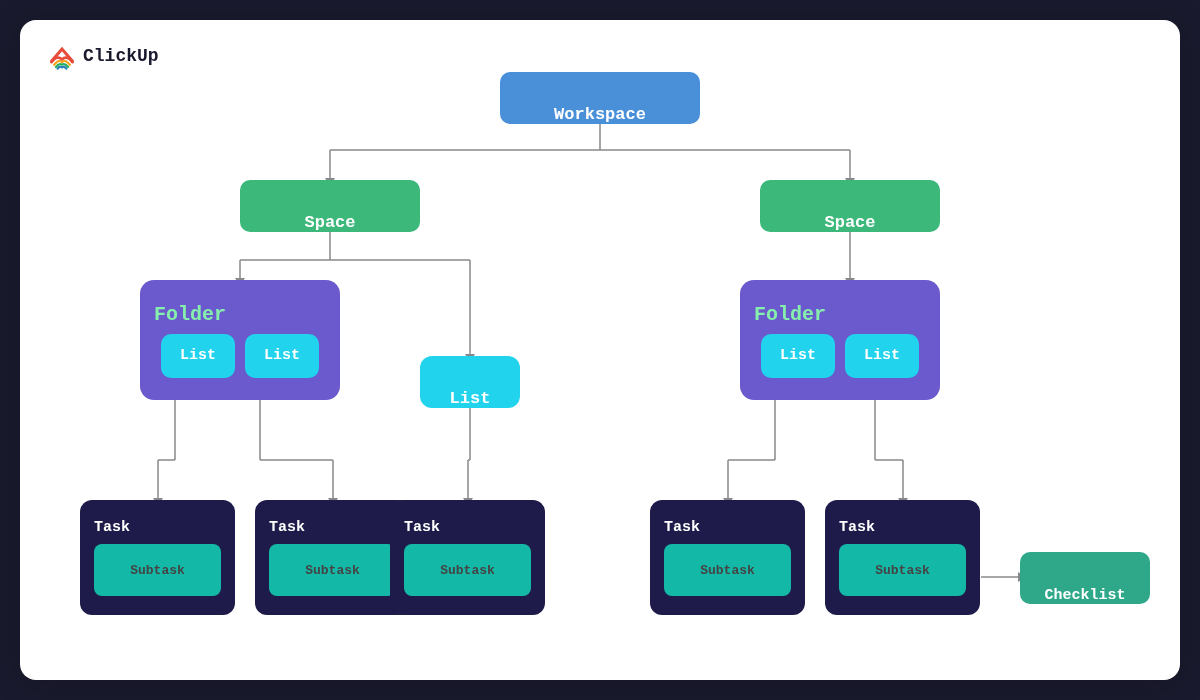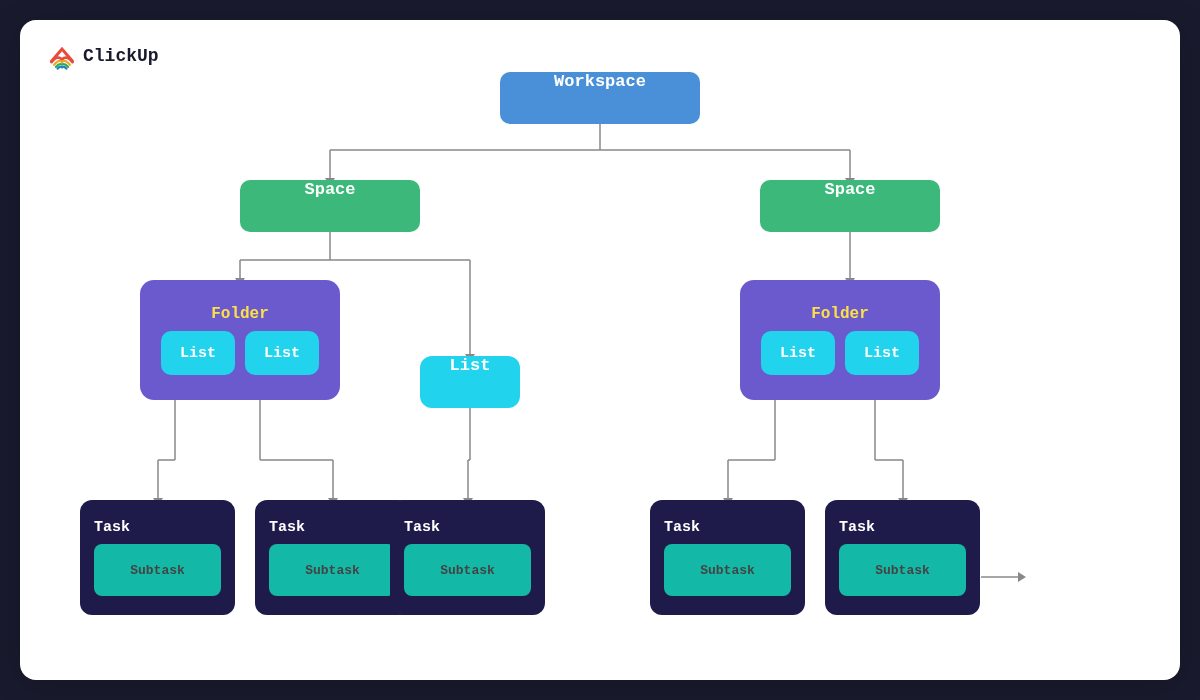--- a/index.html
+++ b/index.html
@@ -44,21 +44,21 @@
       width: 100%;
       height: 100%;
       pointer-events: none;
     }
 
     
     .node {
       position: absolute;
       border-radius: 10px;
       display: flex;
-      align-items: flex-start;
+      align-items: flex-end;
       justify-content: center;
       font-weight: 700;
       font-size: 17px;
       color: white;
       text-align: center;
     }
     .node-workspace {
       background: #4a90d9;
       width: 200px;
       height: 52px;
@@ -98,25 +98,25 @@
       height: 120px;
       left: 720px;
       top: 260px;
       flex-direction: column;
       align-items: flex-start;
       padding: 12px 14px;
       gap: 8px;
       border-radius: 14px;
     }
     .folder-label {
-      font-size: 16px;
-      font-weight: 700;
-      color: #fde047;
+      font-size: 20px;
+      font-weight: 700;
+      color: #86efac;
       width: 100%;
-      text-align: center;
+      text-align: left;
     }
     .folder-lists {
       display: flex;
       gap: 10px;
       justify-content: center;
       width: 100%;
     }
     .node-list-inner {
       background: #22d3ee;
       border-radius: 10px;
@@ -321,14 +321,17 @@
     </div>
   </div>
 
   <div class="node node-task task-t5">
     <div class="task-label">Task</div>
     <div class="subtask-box">
       <span>Subtask</span>
     </div>
   </div>
 
+  <div class="node node-checklist">
+    <span>Checklist</span>
+  </div>
 
 </div>
 
 </body></html>

